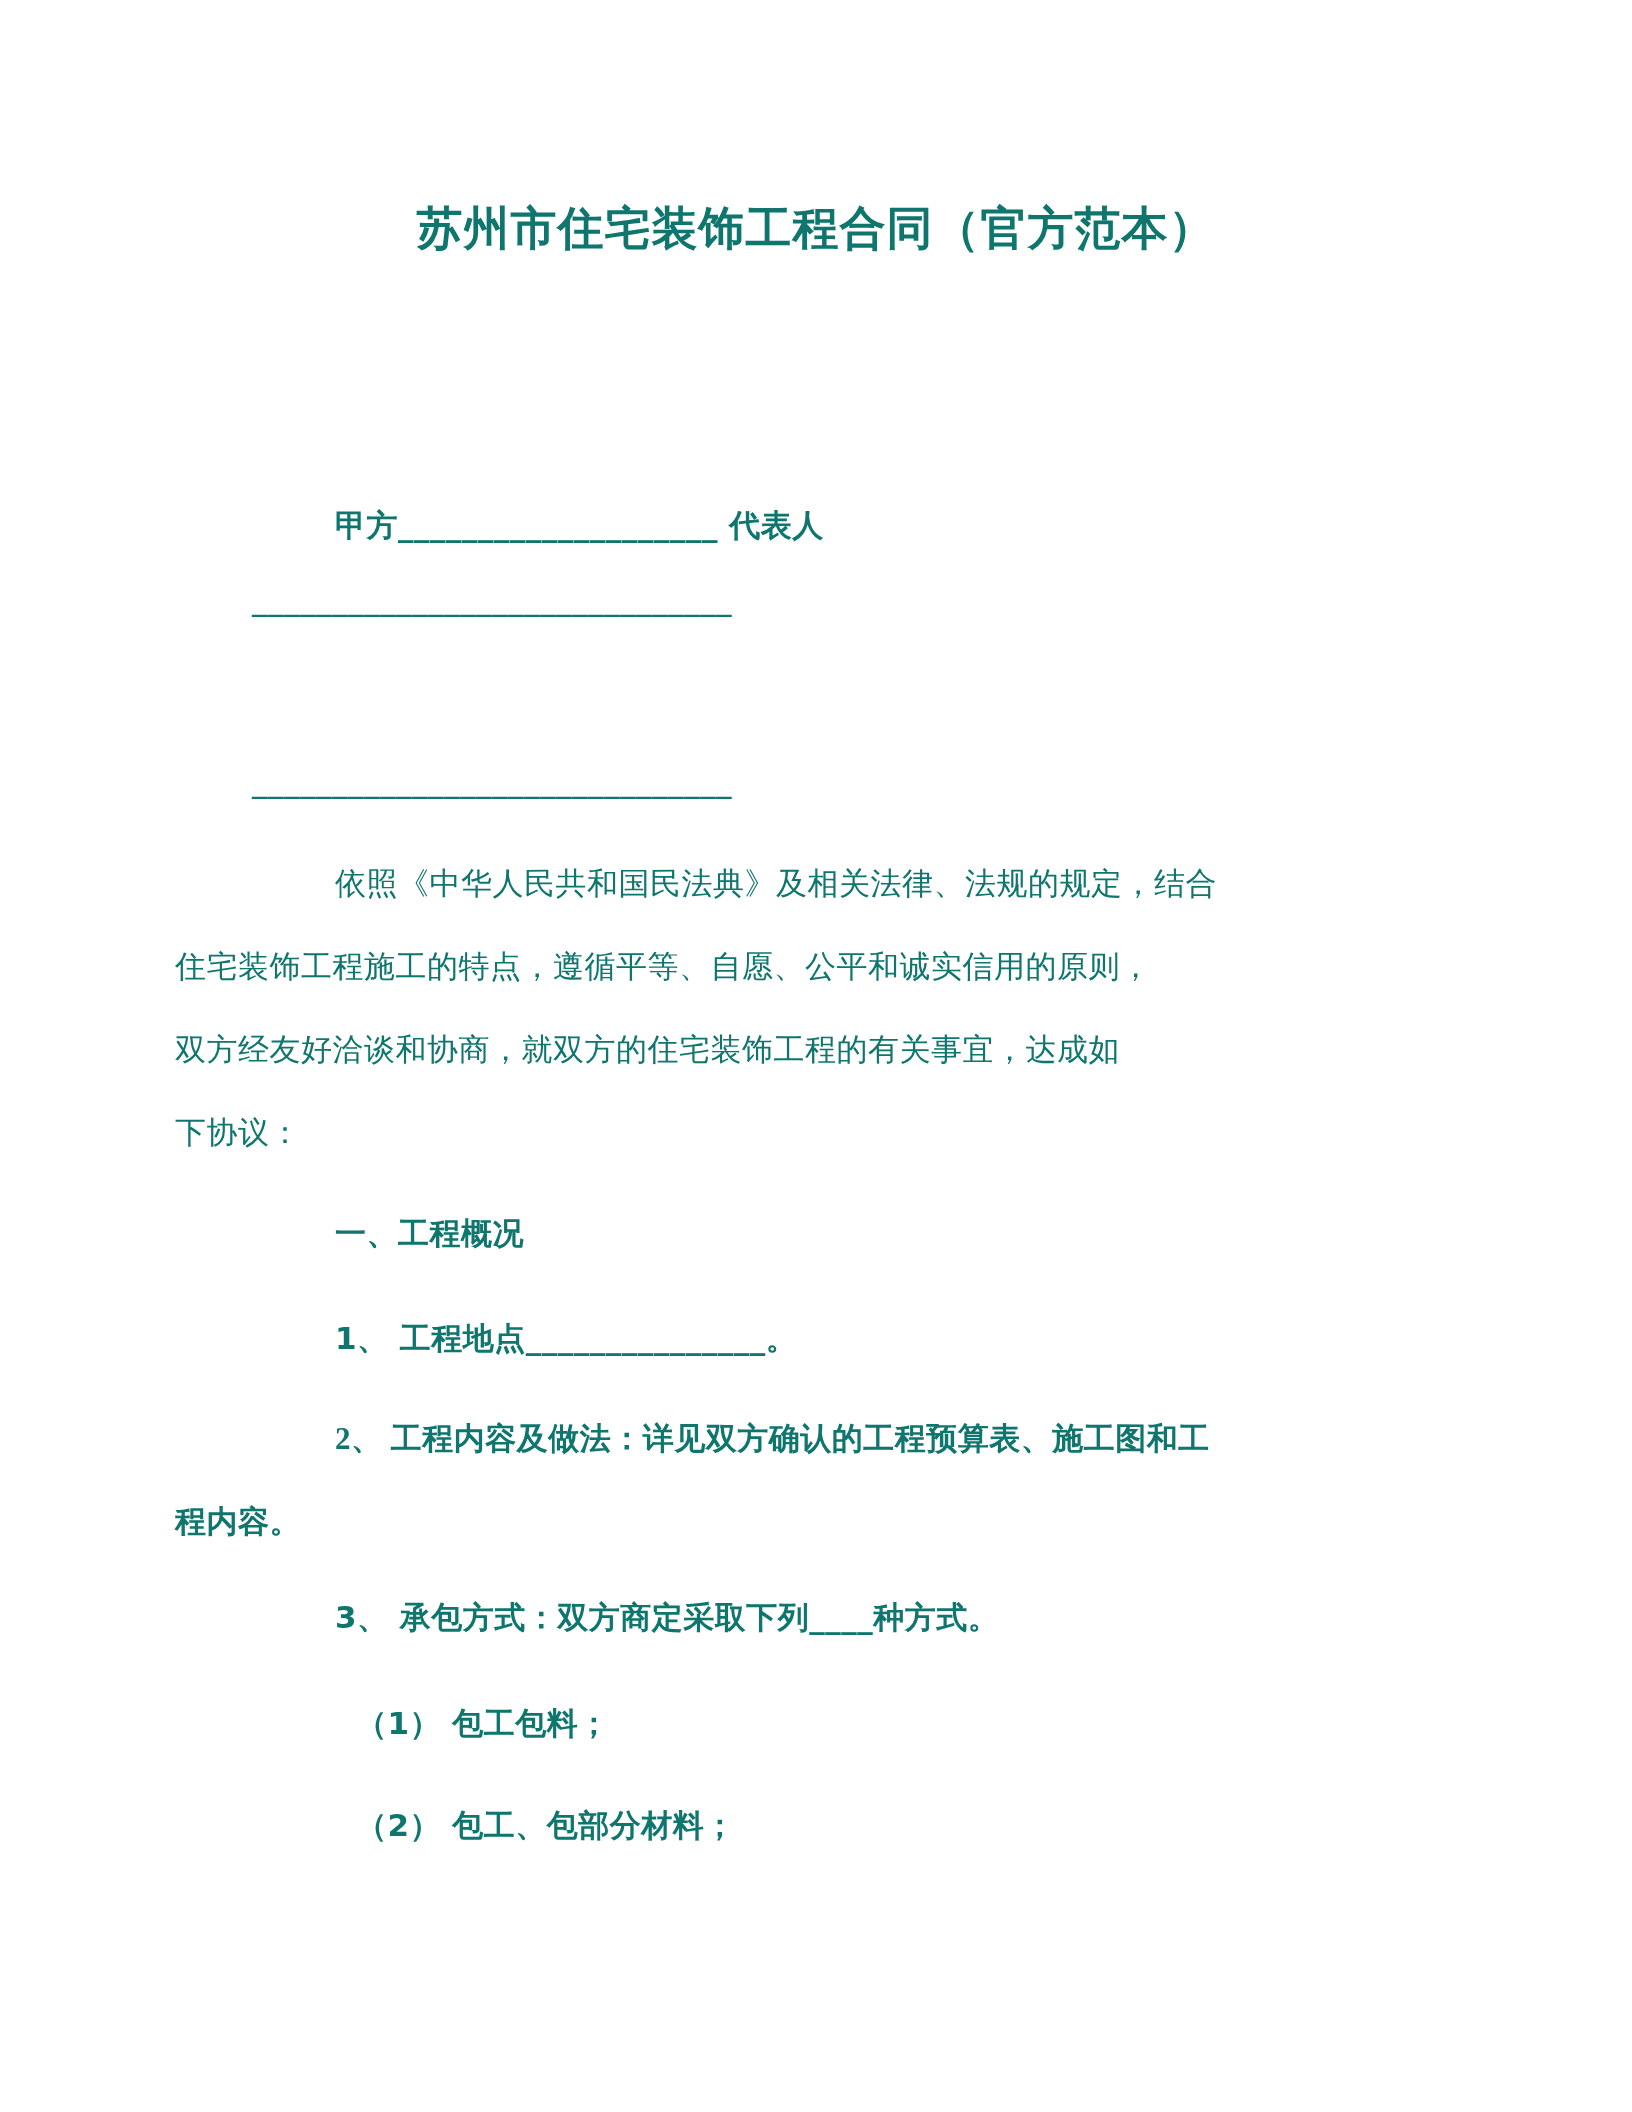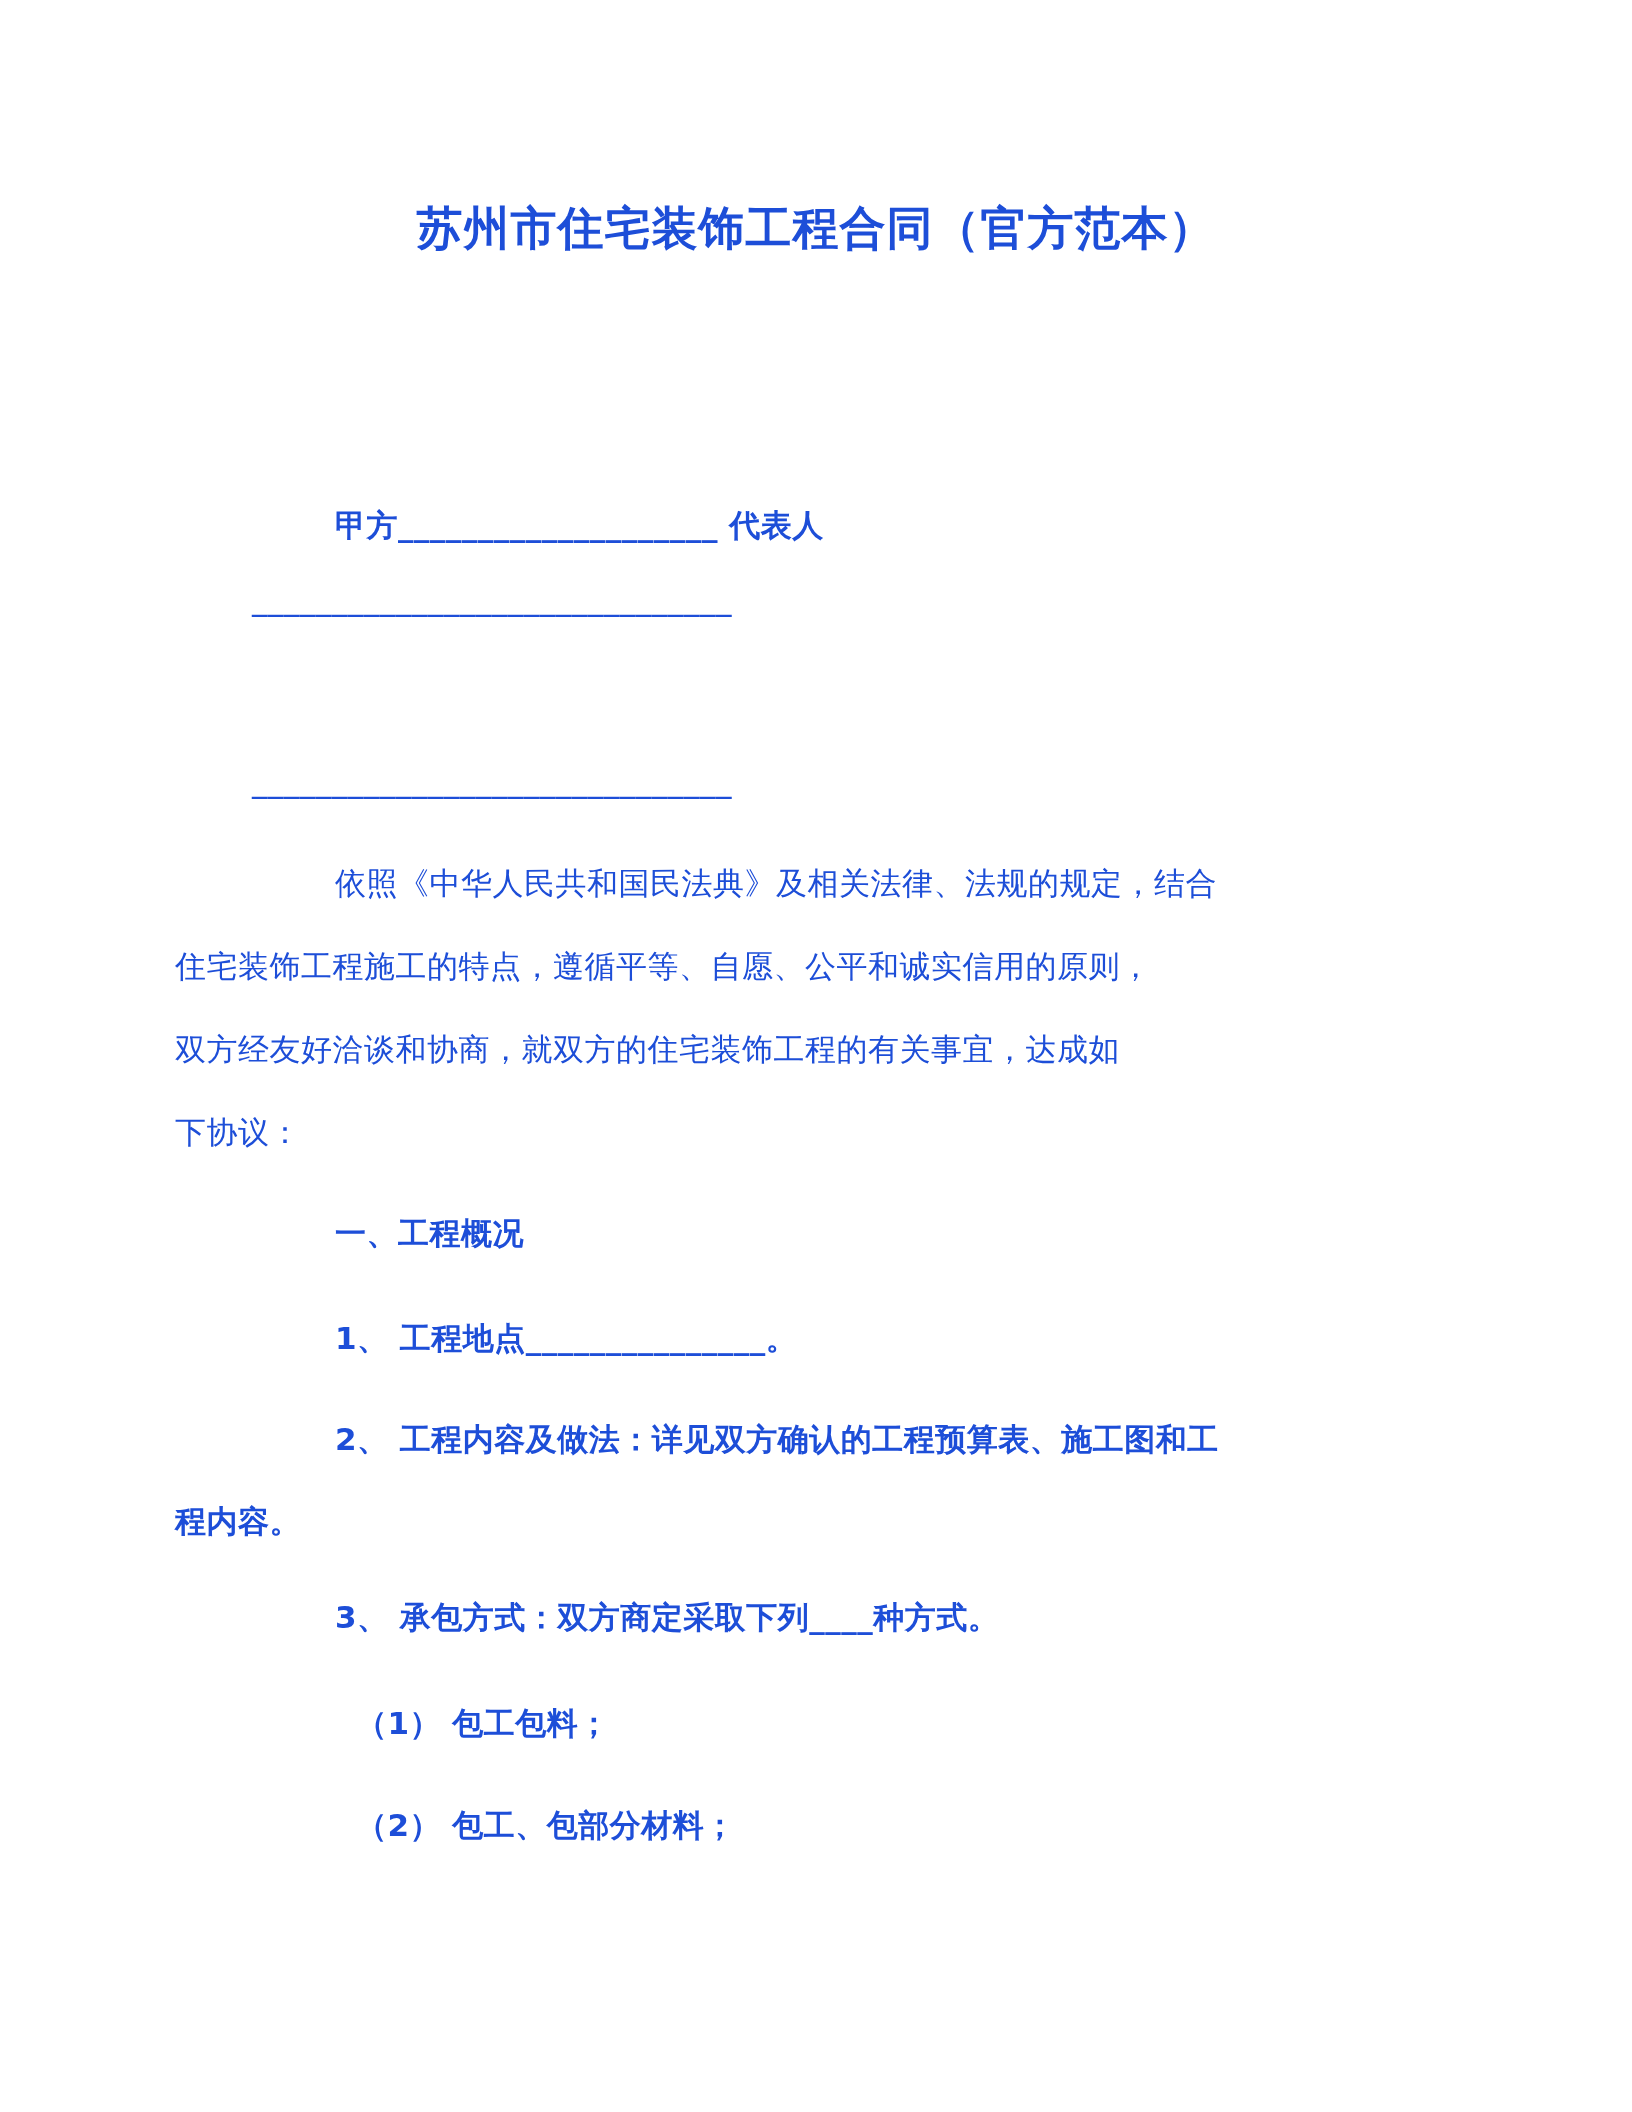--- a/index.html
+++ b/index.html
@@ -7,21 +7,21 @@
     padding: 0;
     background: #e8e8e8;
   }
   .page {
     position: relative;
     width: 1632px;
     height: 2112px;
     margin: 0 auto;
     background: #ffffff;
     font-family: "DejaVu Sans", "Liberation Sans", sans-serif;
-    color: #1d4ed8;
+    color: #0f766e;
     overflow: hidden;
   }
   .doc-title {
     position: absolute;
     top: 198px;
     left: 0;
     width: 100%;
     text-align: center;
     font-size: 46px;
     font-weight: bold;
@@ -45,21 +45,21 @@
   #party-a-line        { top: 500px; }
   #party-a-line-cont   { top: 578px; }
   #party-b-line        { top: 683px; }
   #party-b-line-cont   { top: 760px; }
   #preamble-line-1     { top: 858px; }
   #preamble-line-2     { top: 941px; }
   #preamble-line-3     { top: 1024px; }
   #preamble-line-4     { top: 1107px; }
   #section-1-heading   { top: 1208px; }
   #item-1              { top: 1313px; }
-  #item-2-line-1       { top: 1414px; }
+  #item-2-line-1       { top: 1414px; font-family: Liberation Serif, serif; }
   #item-2-line-2       { top: 1496px; }
   #item-3              { top: 1592px; text-align: center; }
   #option-1            { top: 1698px; }
   #option-2            { top: 1800px; }
 </style>
 </head>
 <body>
 
 <div class="page">
 

